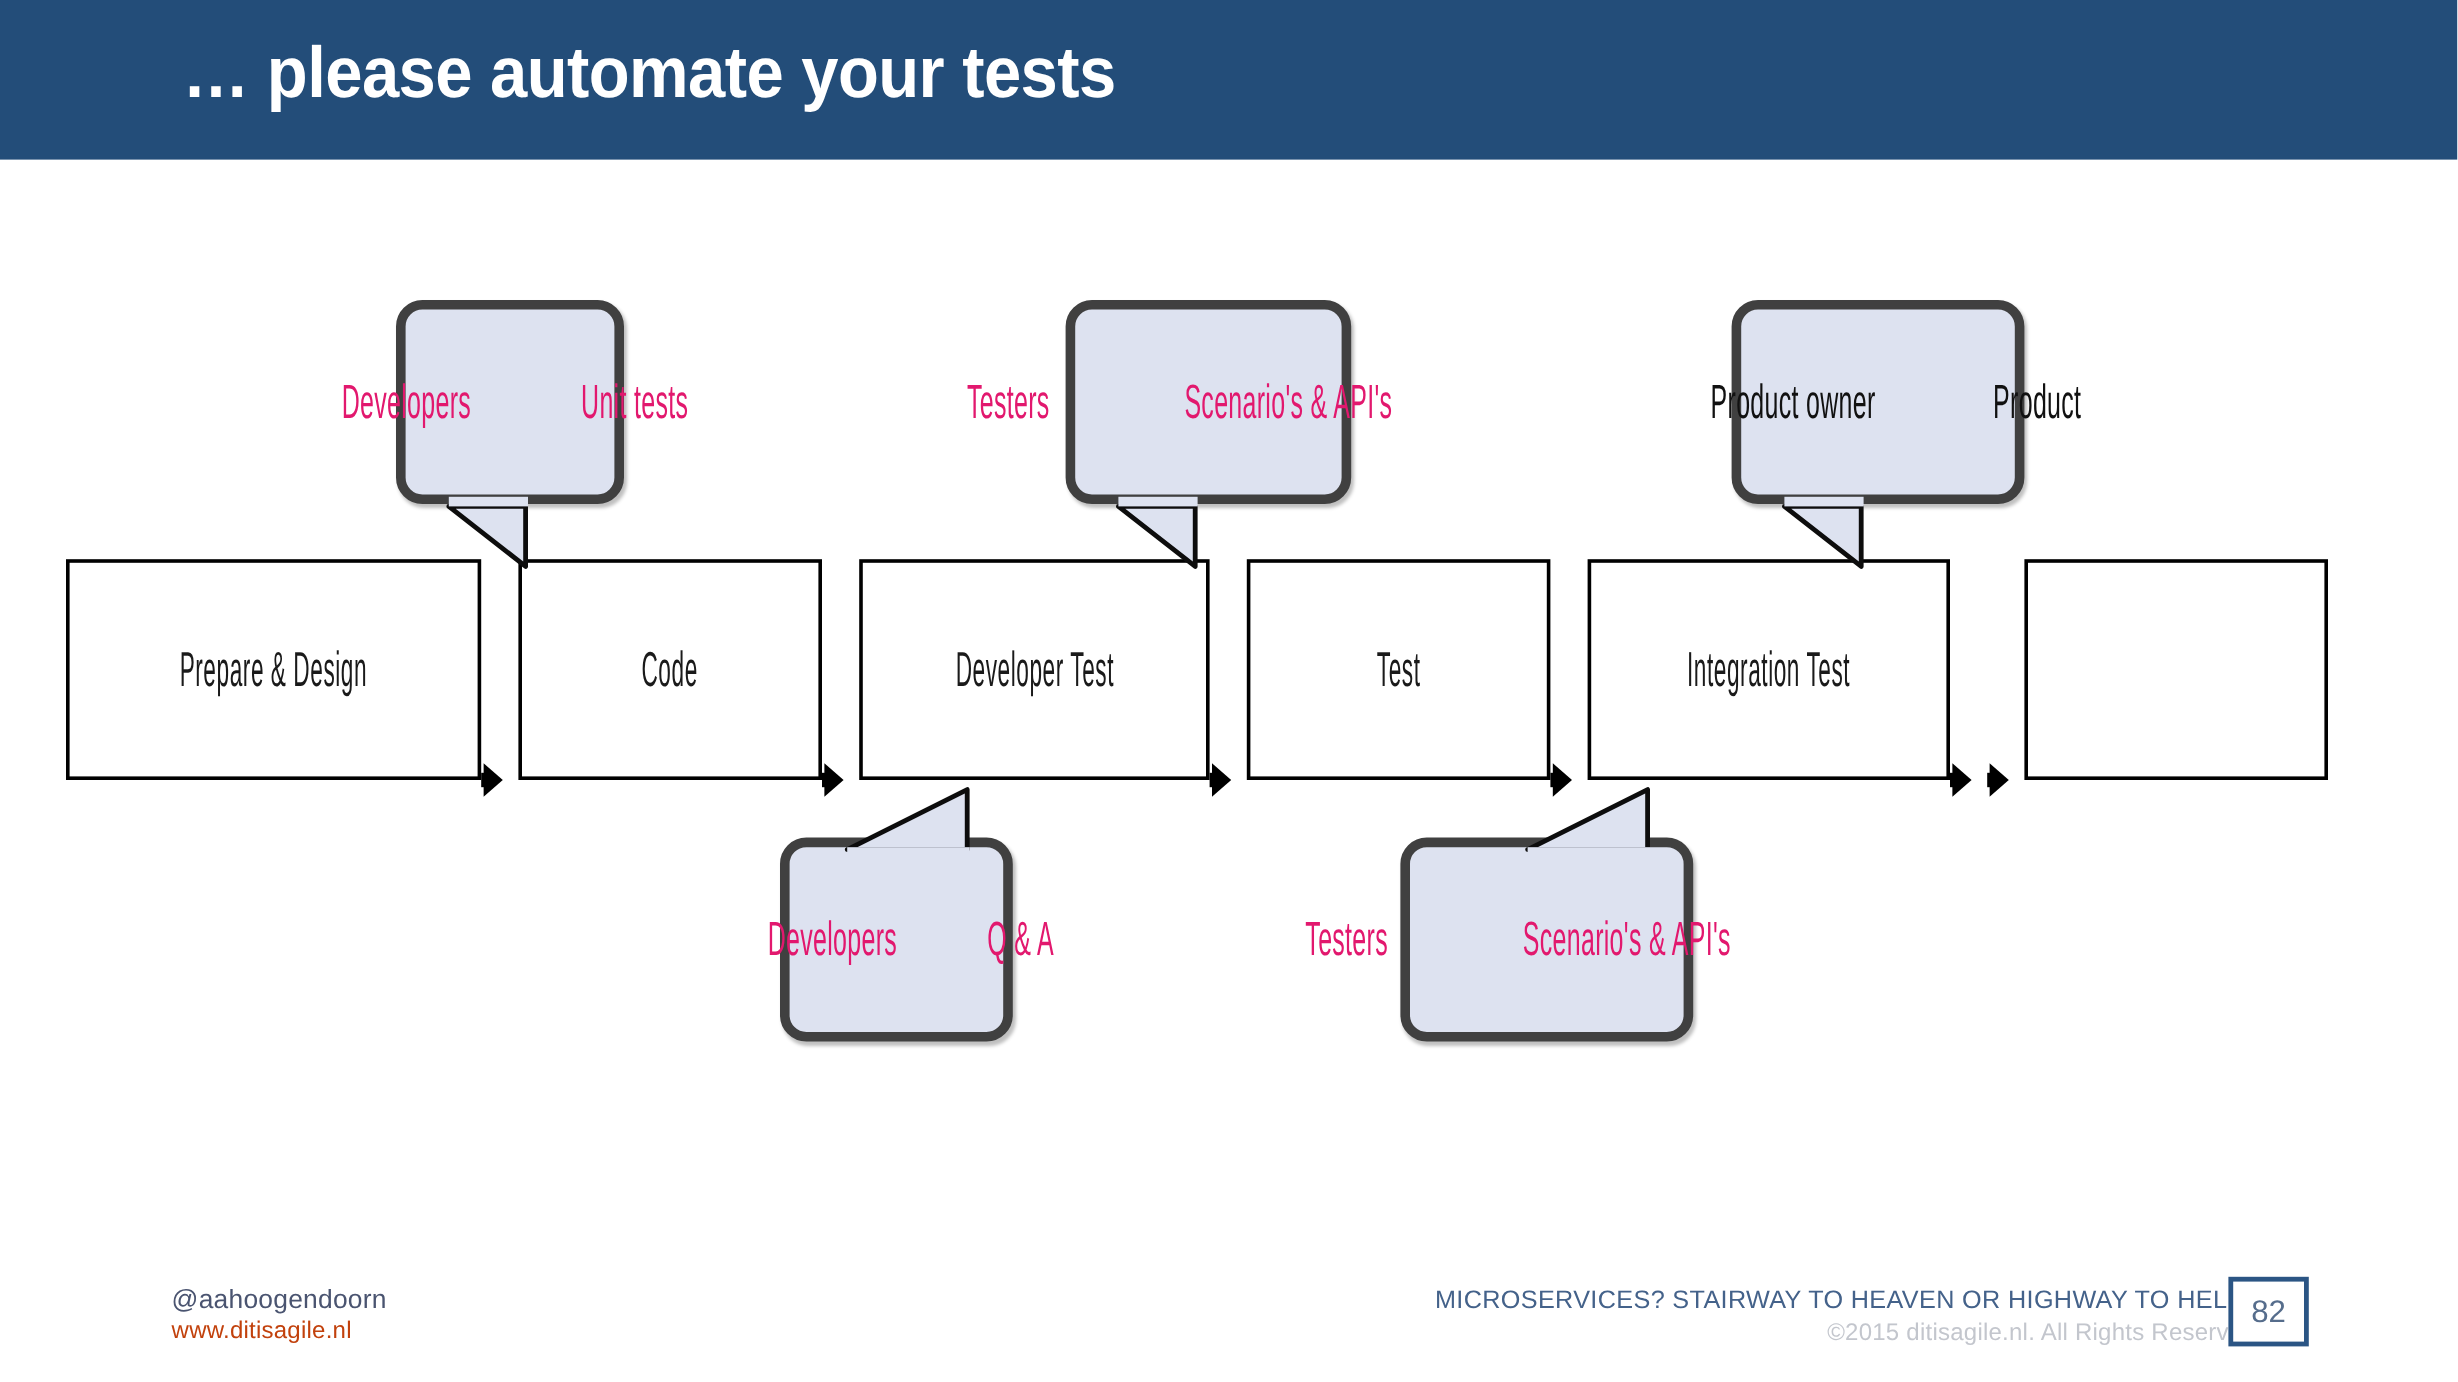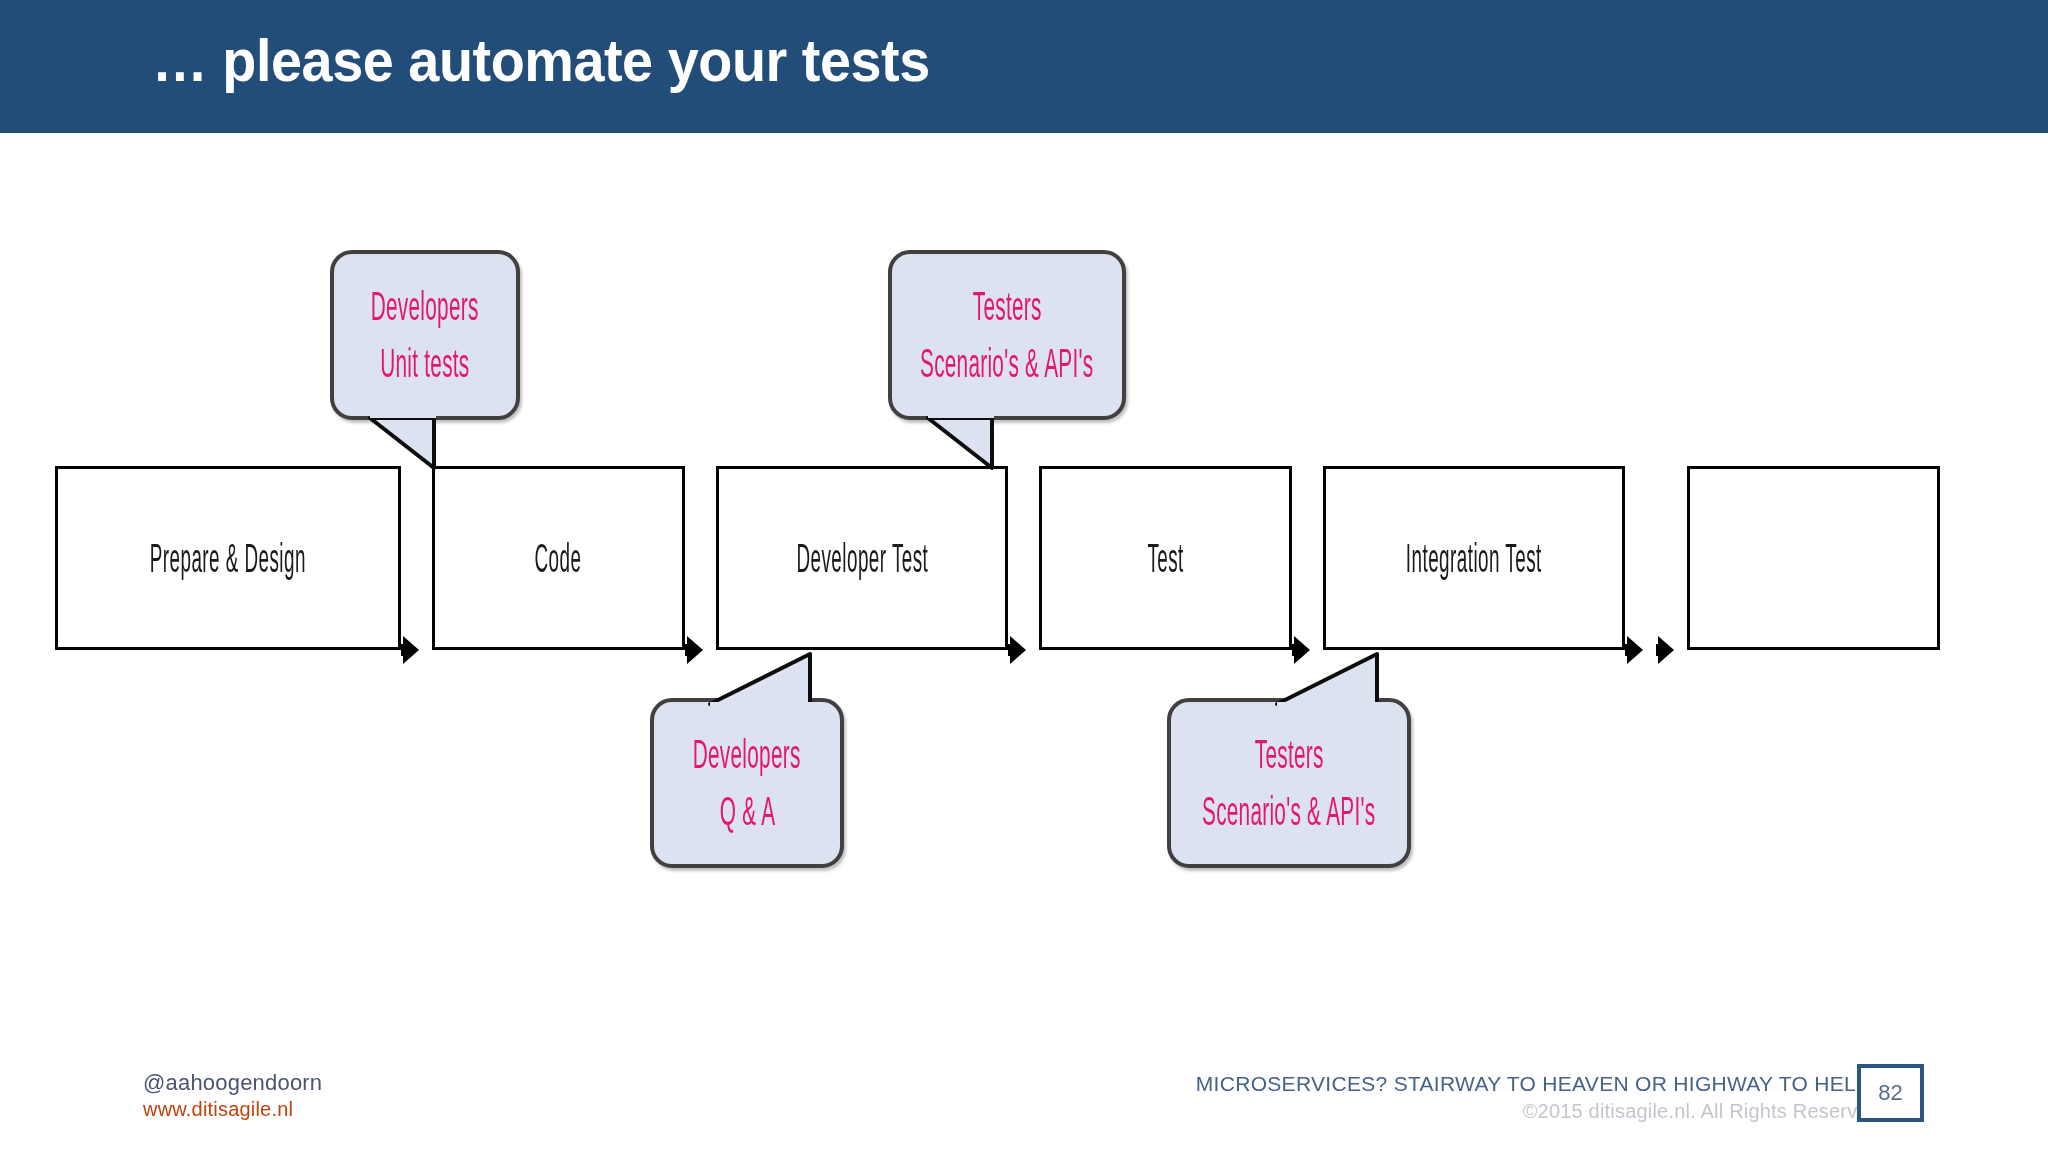--- a/index.html
+++ b/index.html
@@ -96,25 +96,25 @@
     height: 12px;
     background: #000000;
   }
 
   
   .bubble {
     position: absolute;
     width: 190px;
     height: 170px;
     background: #dde2f0;
-    border: 4px solid #404040;
+    border: 8px solid #404040;
     border-radius: 22px;
     box-sizing: border-box;
     display: flex;
-    flex-direction: column;
+    flex-direction: row;
     align-items: center;
     justify-content: center;
     box-shadow: 2px 3px 3px rgba(0,0,0,0.25);
   }
   .bubble-line {
     font-family: "Liberation Sans", sans-serif;
     font-size: 40px;
     line-height: 1.42;
     white-space: nowrap;
     transform: scaleX(0.52);
@@ -187,21 +187,21 @@
     width: 67px;
     height: 58px;
     border: 4px solid #2b5584;
     box-sizing: border-box;
     background: #ffffff;
     display: flex;
     align-items: center;
     justify-content: center;
   }
   #page-number {
-    font-size: 22px;
+    font-size: 26px;
     color: #566d8c;
   }
 </style>
 </head>
 <body>
 
 <div id="slide">
 
   <div id="header-banner"></div>
   <div id="slide-title">… please automate your tests</div>
@@ -252,20 +252,28 @@
 
   <div class="bubble pink" style="left:888px; top:250px; width:238px;">
     <span class="bubble-line">Testers</span>
     <span class="bubble-line">Scenario's &amp; API's</span>
     <svg class="tail-down" viewBox="0 0 108 52">
       <path d="M2,2 L66,52 L66,2 Z" fill="#dde2f0" stroke="#0d0d0d" stroke-width="4" stroke-linejoin="round"></path>
       <rect x="2" y="-6" width="66" height="8" fill="#dde2f0"></rect>
     </svg>
   </div>
 
+  <div class="bubble black" style="left:1443px; top:250px; width:244px;">
+    <span class="bubble-line">Product owner</span>
+    <span class="bubble-line">Product</span>
+    <svg class="tail-down" viewBox="0 0 108 52">
+      <path d="M2,2 L66,52 L66,2 Z" fill="#dde2f0" stroke="#0d0d0d" stroke-width="4" stroke-linejoin="round"></path>
+      <rect x="2" y="-6" width="66" height="8" fill="#dde2f0"></rect>
+    </svg>
+  </div>
 
   <div class="bubble pink" style="left:650px; top:698px; width:194px;">
     <span class="bubble-line">Developers</span>
     <span class="bubble-line">Q &amp; A</span>
     <svg class="tail-up" viewBox="0 0 120 54">
       <path d="M4,52 L104,2 L104,52 Z" fill="#dde2f0" stroke="#0d0d0d" stroke-width="4" stroke-linejoin="round"></path>
       <rect x="4" y="50" width="102" height="8" fill="#dde2f0"></rect>
     </svg>
   </div>
 

